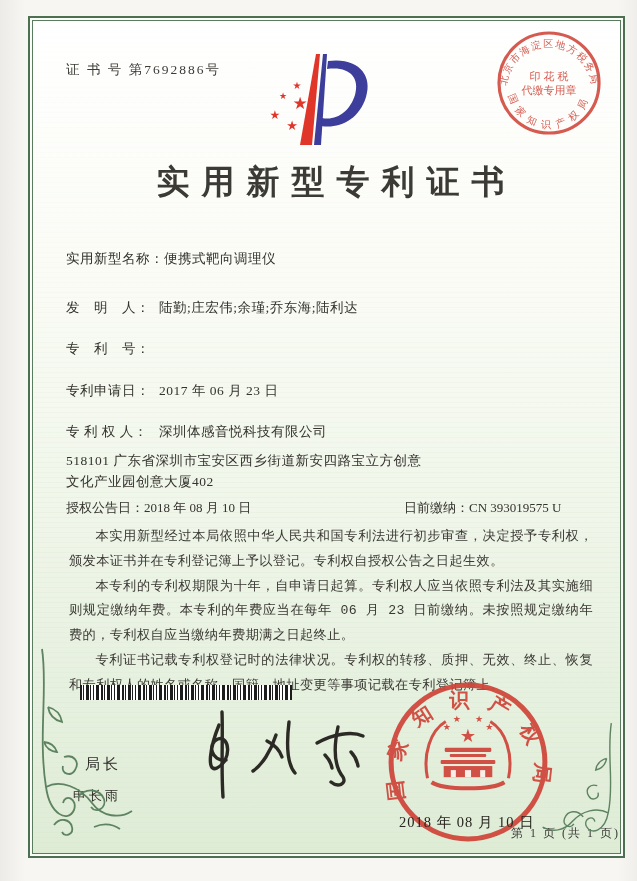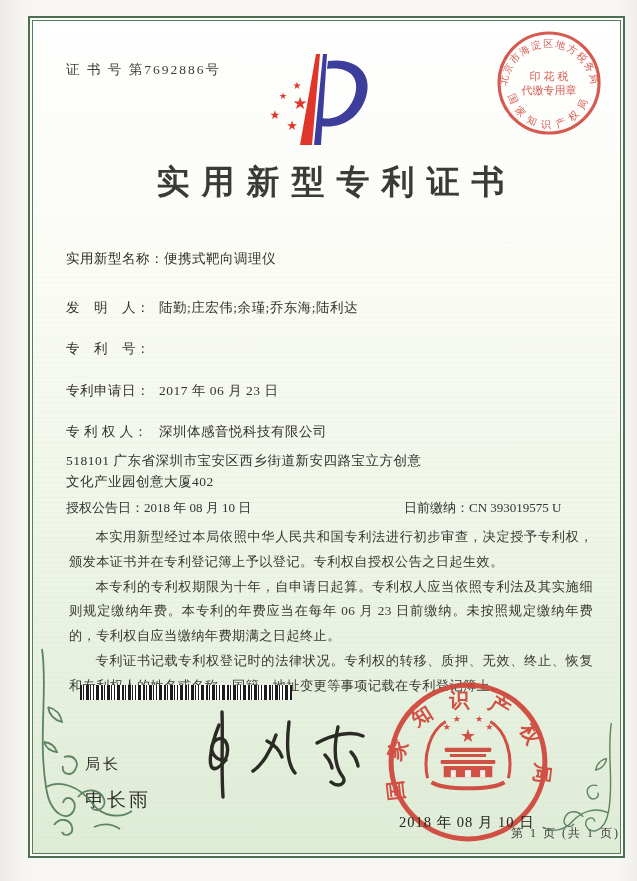--- a/index.html
+++ b/index.html
@@ -41,30 +41,30 @@
   .frow{position:absolute;left:0;display:flex;line-height:21px;}
   .flabel{display:inline-block;min-width:93px;white-space:nowrap;letter-spacing:.5px;}
   .fvalue{max-width:365px;letter-spacing:.5px;}
   .grant-row{position:absolute;left:33px;top:476px;width:540px;font-size:13px;color:#34332e;line-height:21px;}
   .grant-no{position:absolute;left:338px;top:0;white-space:nowrap;}
   .body-text{
     position:absolute;left:36px;top:504px;width:524px;
     font-size:13.2px;line-height:1.88;color:#3a3933;
     text-align:justify;
   }
-  .body-text p{margin:0;text-indent:2em;letter-spacing:.4px;}
+  .body-text p{margin:0;text-indent:2em;letter-spacing:.4px;font-family:Liberation Mono, monospace;}
   .barcode{
     position:absolute;left:47px;top:664px;width:212px;height:15px;
     background:repeating-linear-gradient(90deg,
       #1c1c1c 0 2px,#fff 2px 3px,#1c1c1c 3px 4px,#fff 4px 6px,
       #1c1c1c 6px 9px,#fff 9px 10px,#1c1c1c 10px 11px,#fff 11px 13px,
       #1c1c1c 13px 14px,#fff 14px 16px,#1c1c1c 16px 19px,#fff 19px 21px);
   }
   .director-label{position:absolute;left:52px;top:734px;font-size:15px;color:#2f2e29;letter-spacing:3px;text-align:center;}
-  .director-name{position:absolute;left:52px;top:766px;font-size:19px;color:#2f2e29;letter-spacing:3px;}
+  .director-name{position:absolute;left:40px;top:766px;font-size:13px;color:#2f2e29;letter-spacing:3px;}
   .signature{position:absolute;left:148px;top:684px;width:205px;height:110px;}
   .seal-main{position:absolute;left:350px;top:656px;width:170px;height:170px;opacity:.93;}
   .seal-date{position:absolute;left:366px;top:792px;font-size:14.5px;color:#26251f;letter-spacing:1px;}
   .footer{
     position:absolute;left:0;top:804px;width:100%;text-align:right;
     font-size:12px;color:#3c3b36;letter-spacing:2px;
   }
   .orn-left{position:absolute;left:1px;bottom:1px;width:118px;height:205px;}
   .orn-right{position:absolute;right:1px;bottom:1px;width:95px;height:160px;transform:scaleX(-1);}
 </style>

